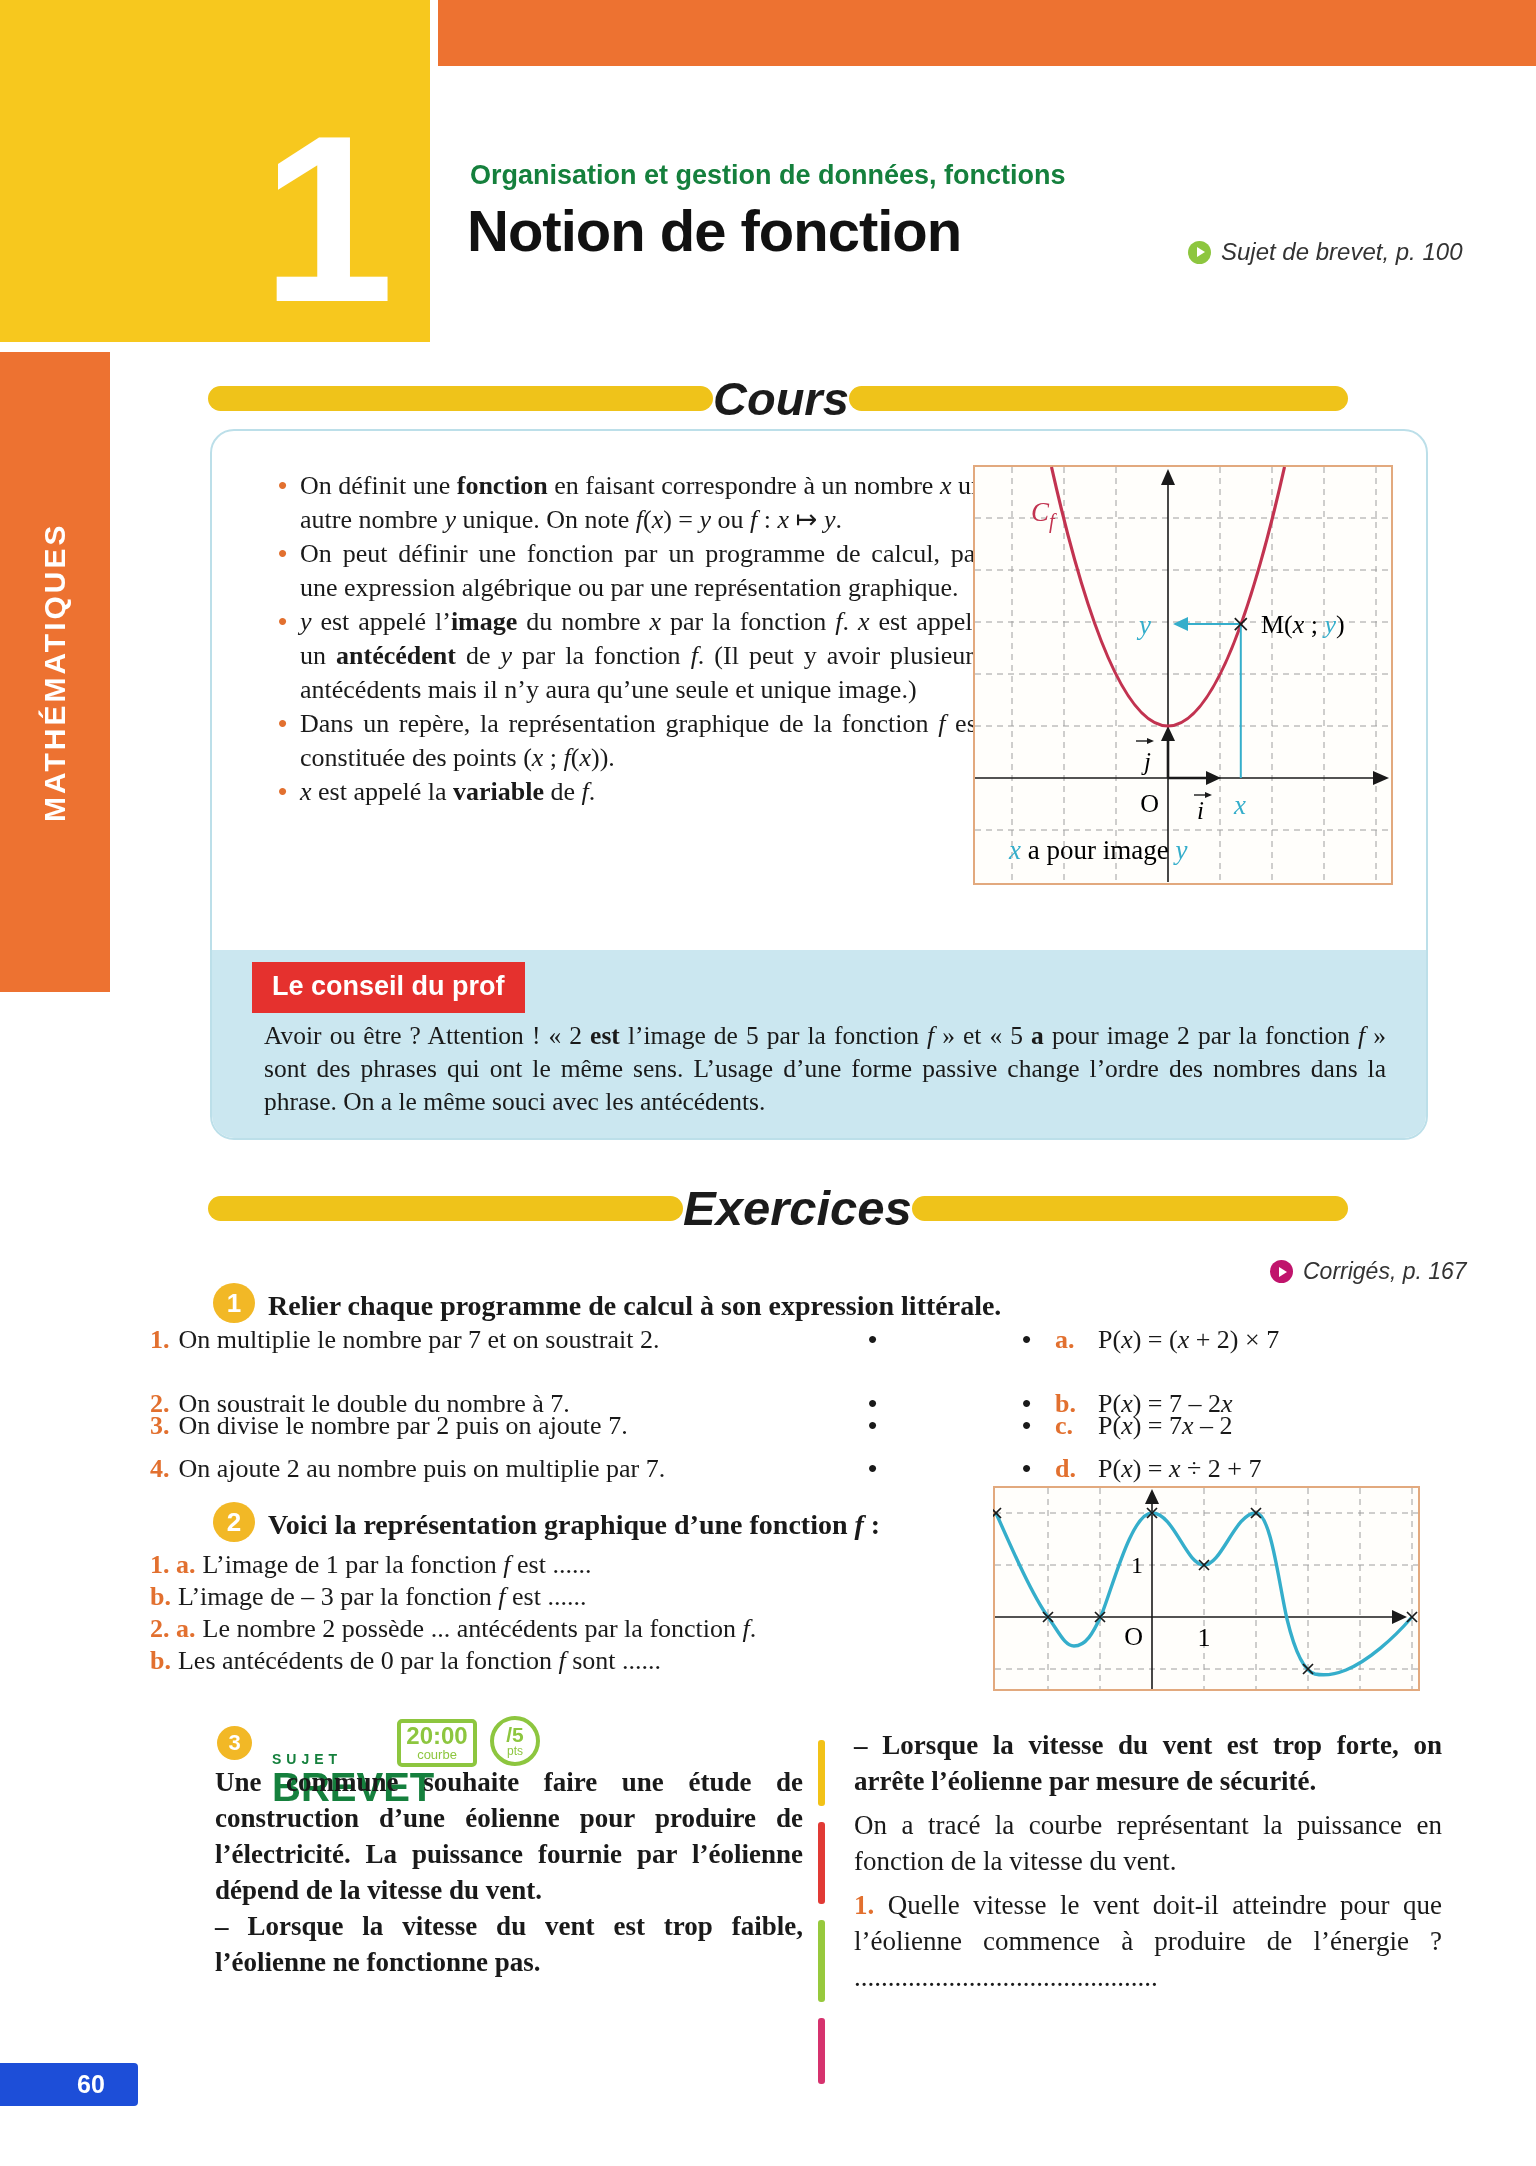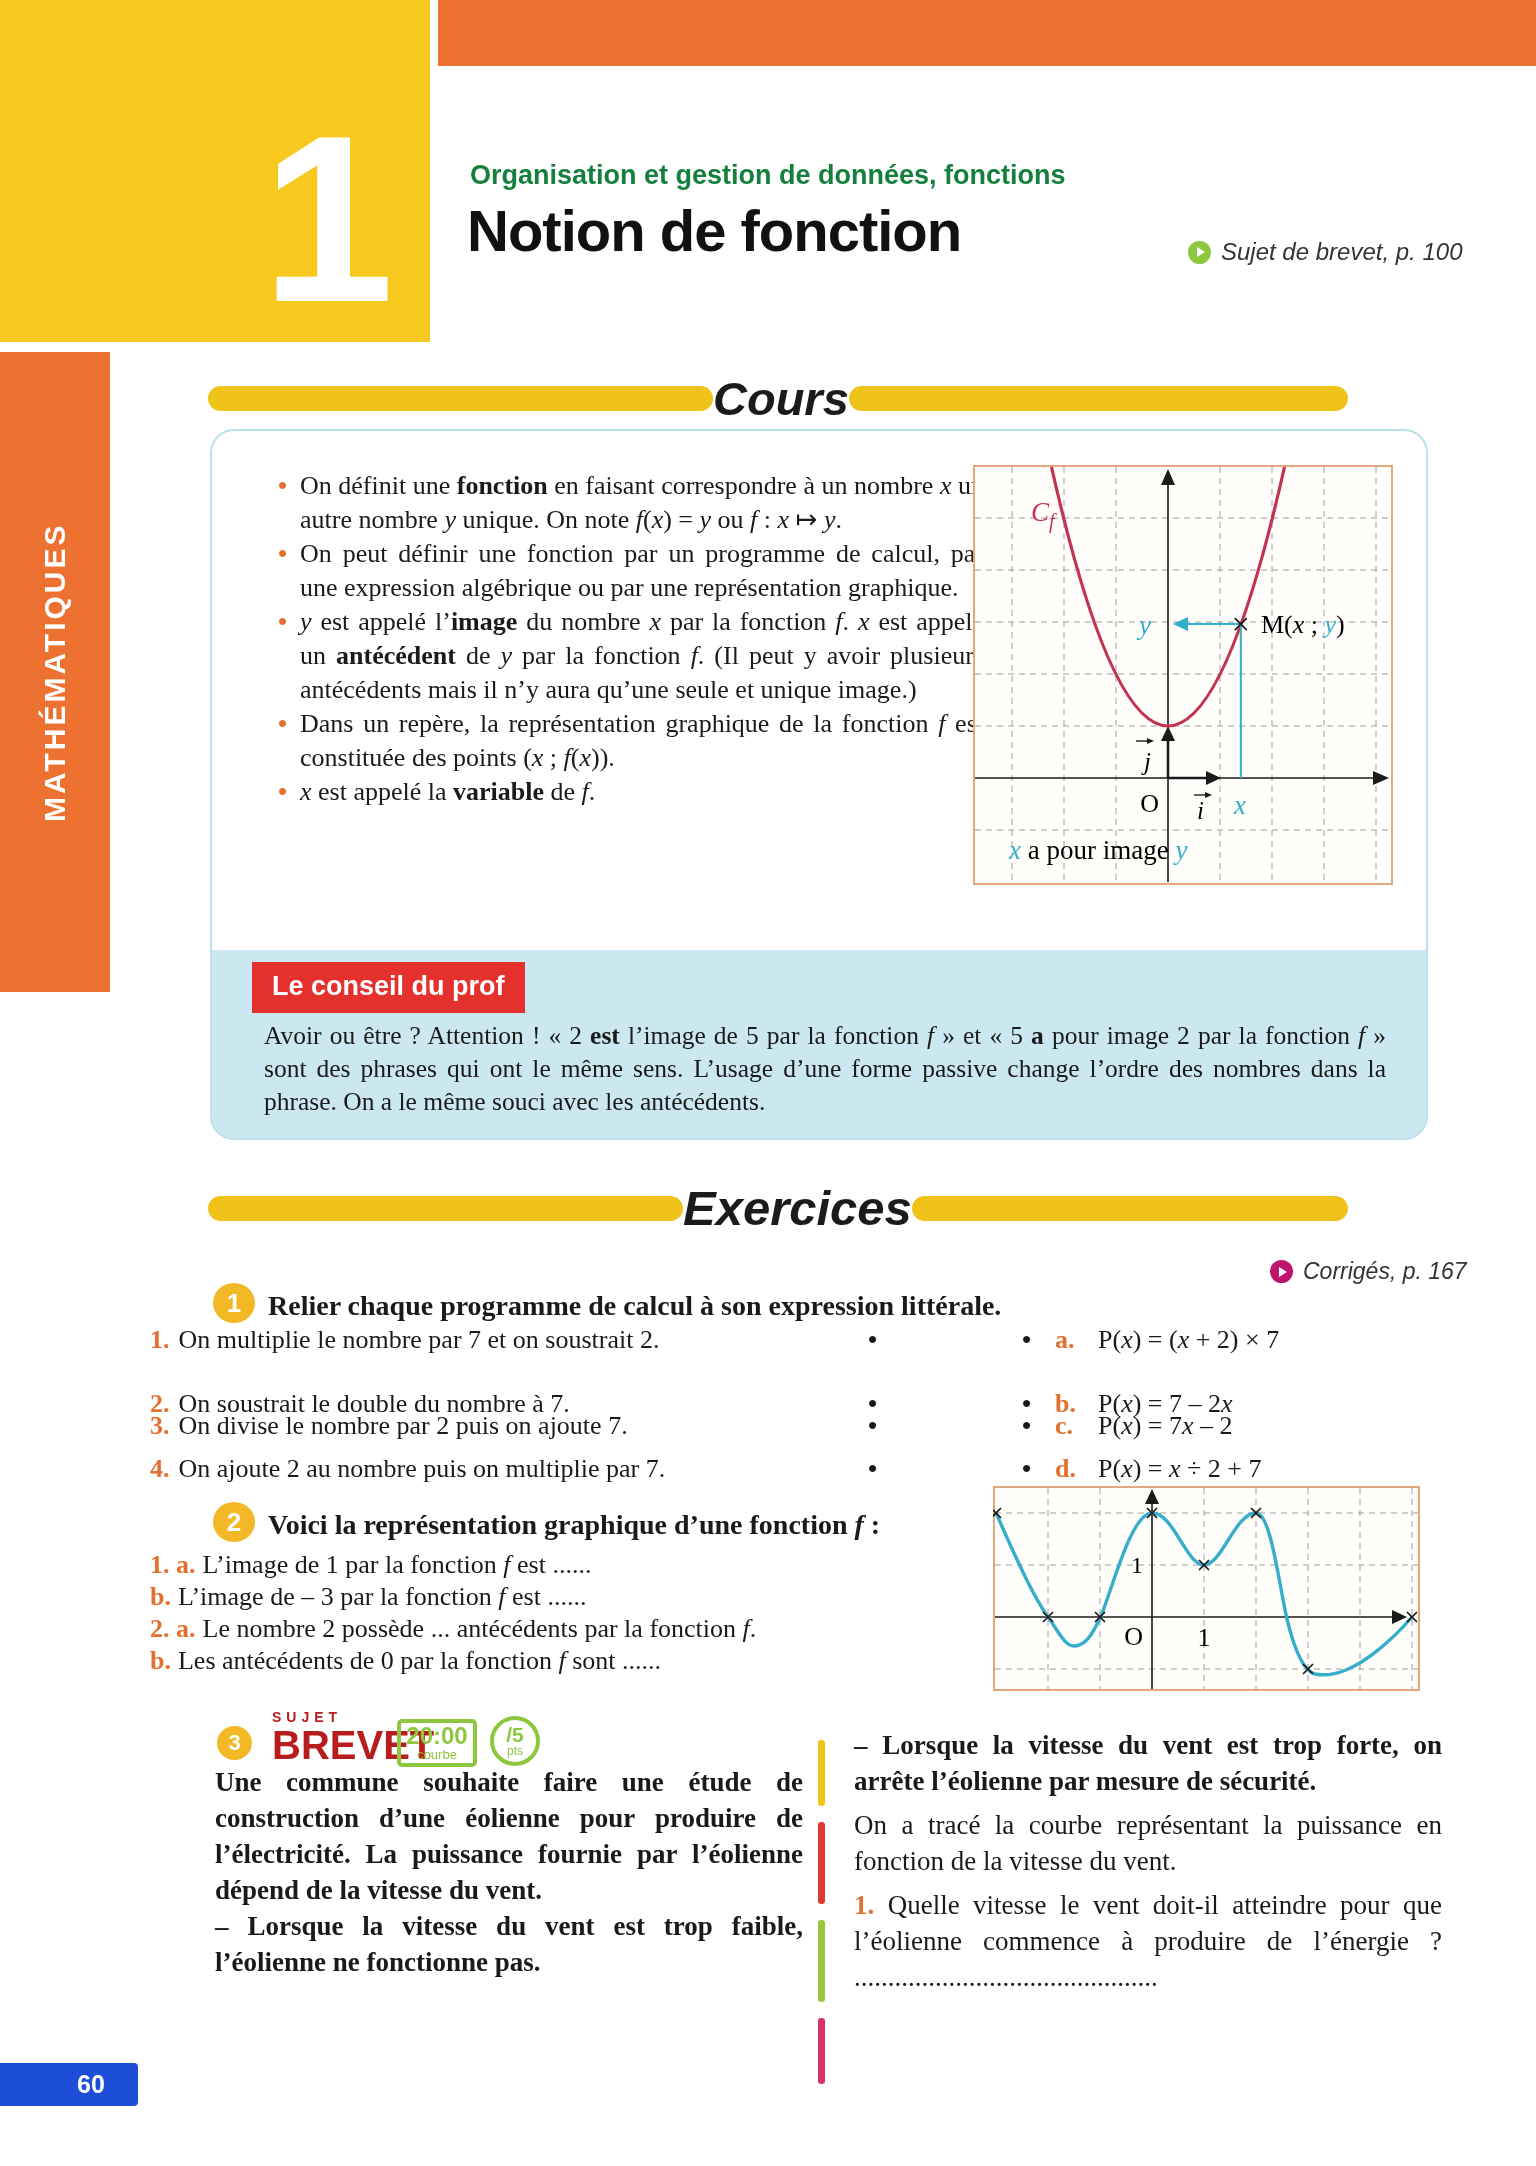--- a/index.html
+++ b/index.html
@@ -82,21 +82,21 @@
   .ex1-row{left:150px;width:1230px;height:34px;font-size:26px;}
   .ex1-row .rnum{color:#E2702F;font-weight:700;margin-right:9px;}
   .ex1-row .lbullet{position:absolute;left:718px;font-weight:700;}
   .ex1-row .rbullet{position:absolute;left:872px;font-weight:700;}
   .ex1-row .letter{position:absolute;left:905px;color:#E2702F;font-weight:700;}
   .ex1-row .formula{position:absolute;left:948px;}
   .q-line{left:150px;width:730px;font-size:26px;line-height:32px;}
   .q-line .onum{margin-right:7px;}
 
   
-  #brevet-logo{left:272px;top:1710px;color:#b91c1c;font-family:"Liberation Sans",sans-serif;line-height:1;}
+  #brevet-logo{left:272px;top:1752px;color:#15803d;font-family:"Liberation Sans",sans-serif;line-height:1;}
   #brevet-logo .lg-top{font-weight:700;font-size:14px;letter-spacing:5px;}
   #brevet-logo .lg-main{font-weight:700;font-size:40px;letter-spacing:0;margin-top:1px;}
   #time-badge{left:397px;top:1719px;width:80px;height:48px;border:4px solid #8DC63F;border-radius:5px;
       color:#8DC63F;font-family:"Liberation Sans",sans-serif;text-align:center;box-sizing:border-box;}
   #time-badge .tv{font-weight:700;font-size:24px;line-height:24px;margin-top:1px;}
   #time-badge .tu{font-size:13px;line-height:13px;}
   #pts-badge{left:490px;top:1716px;width:50px;height:50px;border:4px solid #8DC63F;border-radius:50%;
       color:#8DC63F;font-family:"Liberation Sans",sans-serif;text-align:center;box-sizing:border-box;}
   #pts-badge .pv{font-weight:700;font-size:21px;line-height:21px;margin-top:4px;}
   #pts-badge .pu{font-size:12px;line-height:12px;}

